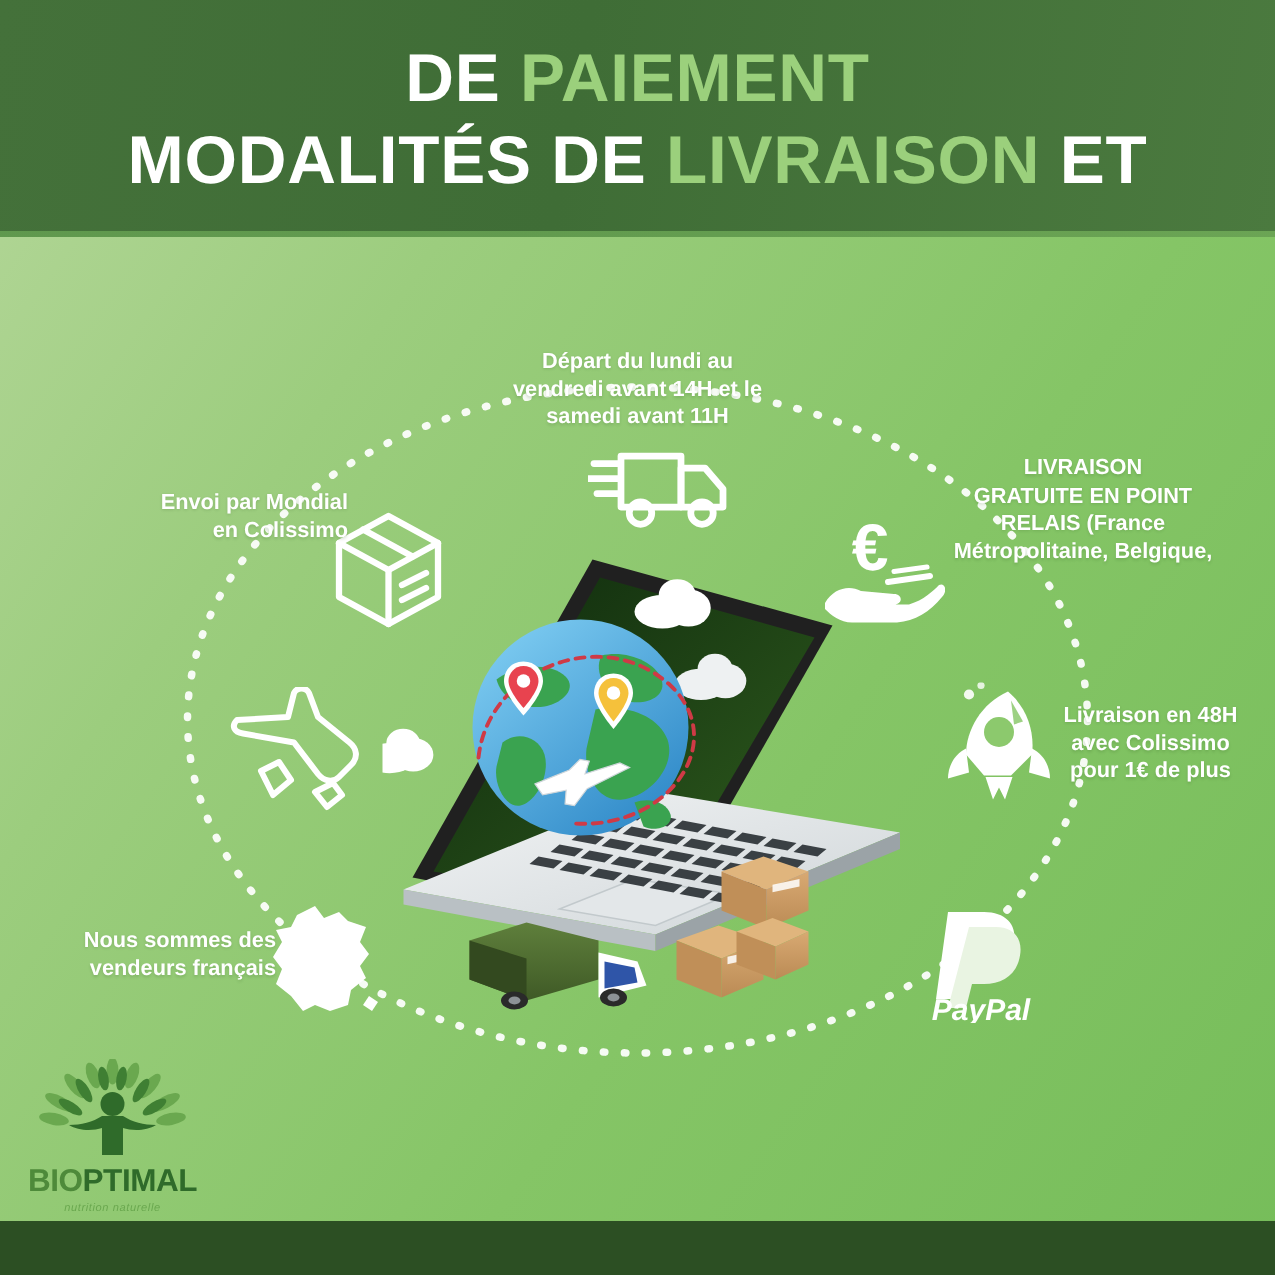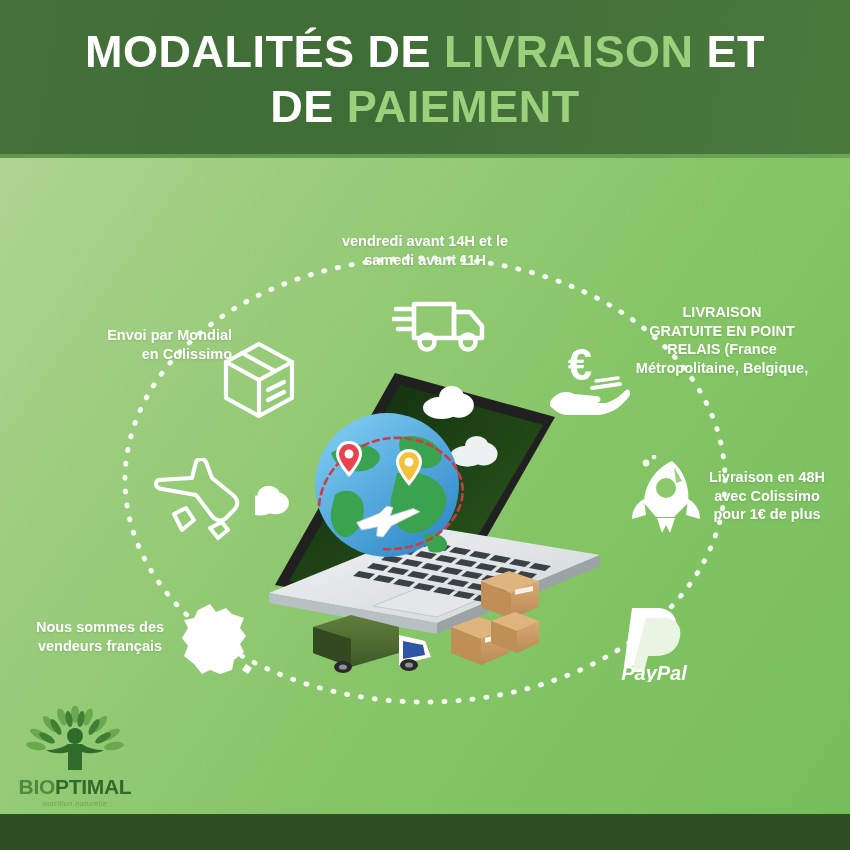--- a/index.html
+++ b/index.html
@@ -76,24 +76,24 @@
     background:#2c4f23; z-index:26;
   }
 </style>
 </head>
 <body>
 
 <div id="canvas">
 
   <div class="header-band">
     <div class="title-line">
-      <span>MODALITÉS DE </span><span class="title-accent">LIVRAISON</span><span> ET</span>
+      <span>DE </span><span class="title-accent">PAIEMENT</span>
     </div>
     <div class="title-line">
-      <span>DE </span><span class="title-accent">PAIEMENT</span>
+      <span>MODALITÉS DE </span><span class="title-accent">LIVRAISON</span><span> ET</span>
     </div>
   </div>
 
   <svg class="loop" viewBox="0 0 850 850">
     <ellipse cx="425" cy="480" rx="300" ry="222" fill="none" stroke="#ffffff" stroke-width="5" stroke-linecap="round" stroke-dasharray="1 13" opacity="0.92"></ellipse>
   </svg>
 
   <svg class="scene" style="left:255px; top:355px; width:360px; height:340px;" viewBox="0 0 360 340">
     <defs>
       <linearGradient id="screenG" x1="0" y1="0" x2="1" y2="1">
@@ -330,20 +330,21 @@
 
   <div class="icon" style="left:612px; top:600px;">
     <svg width="84" height="82" viewBox="0 0 84 82">
       <path d="M20 8 L44 8 C58 8 66 16 64 28 C62 42 52 48 38 48 L30 48 L26 66 L12 66 Z" fill="#ffffff"></path>
       <path d="M34 18 L52 18 C64 18 70 26 68 37 C66 50 56 56 44 56 L36 56 L32 72 L20 72 Z" fill="#e9f4e2"></path>
       <text x="42" y="80" font-family="'Liberation Sans',sans-serif" font-size="20" font-weight="bold" font-style="italic" fill="#ffffff" text-anchor="middle">PayPal</text>
     </svg>
   </div>
 
   <div class="callout" style="left:317px; top:232px; width:216px;">
+    <div>Départ du lundi au</div>
     <div>vendredi avant 14H et le</div>
     <div>samedi avant 11H</div>
   </div>
 
   <div class="callout" style="left:608px; top:303px; width:228px;">
     <div>LIVRAISON</div>
     <div>GRATUITE EN POINT</div>
     <div>RELAIS (France</div>
     <div>Métropolitaine, Belgique,</div>
   </div>
@@ -353,21 +354,21 @@
     <div>en Colissimo</div>
   </div>
 
 
   <div class="callout" style="left:692px; top:468px; width:150px;">
     <div>Livraison en 48H</div>
     <div>avec Colissimo</div>
     <div>pour 1€ de plus</div>
   </div>
 
-  <div class="callout" style="left:16px; top:618px; width:168px;">
+  <div class="callout" style="left:16px; top:618px; width:168px;text-align:right;">
     <div>Nous sommes des</div>
     <div>vendeurs français</div>
   </div>
 
 
   <div class="logo">
     <svg width="122" height="66" viewBox="0 0 122 66">
       <g fill="#6aa84f">
         <ellipse cx="61" cy="8" rx="4" ry="9"></ellipse>
         <ellipse cx="48" cy="11" rx="4" ry="9" transform="rotate(-20 48 11)"></ellipse>

